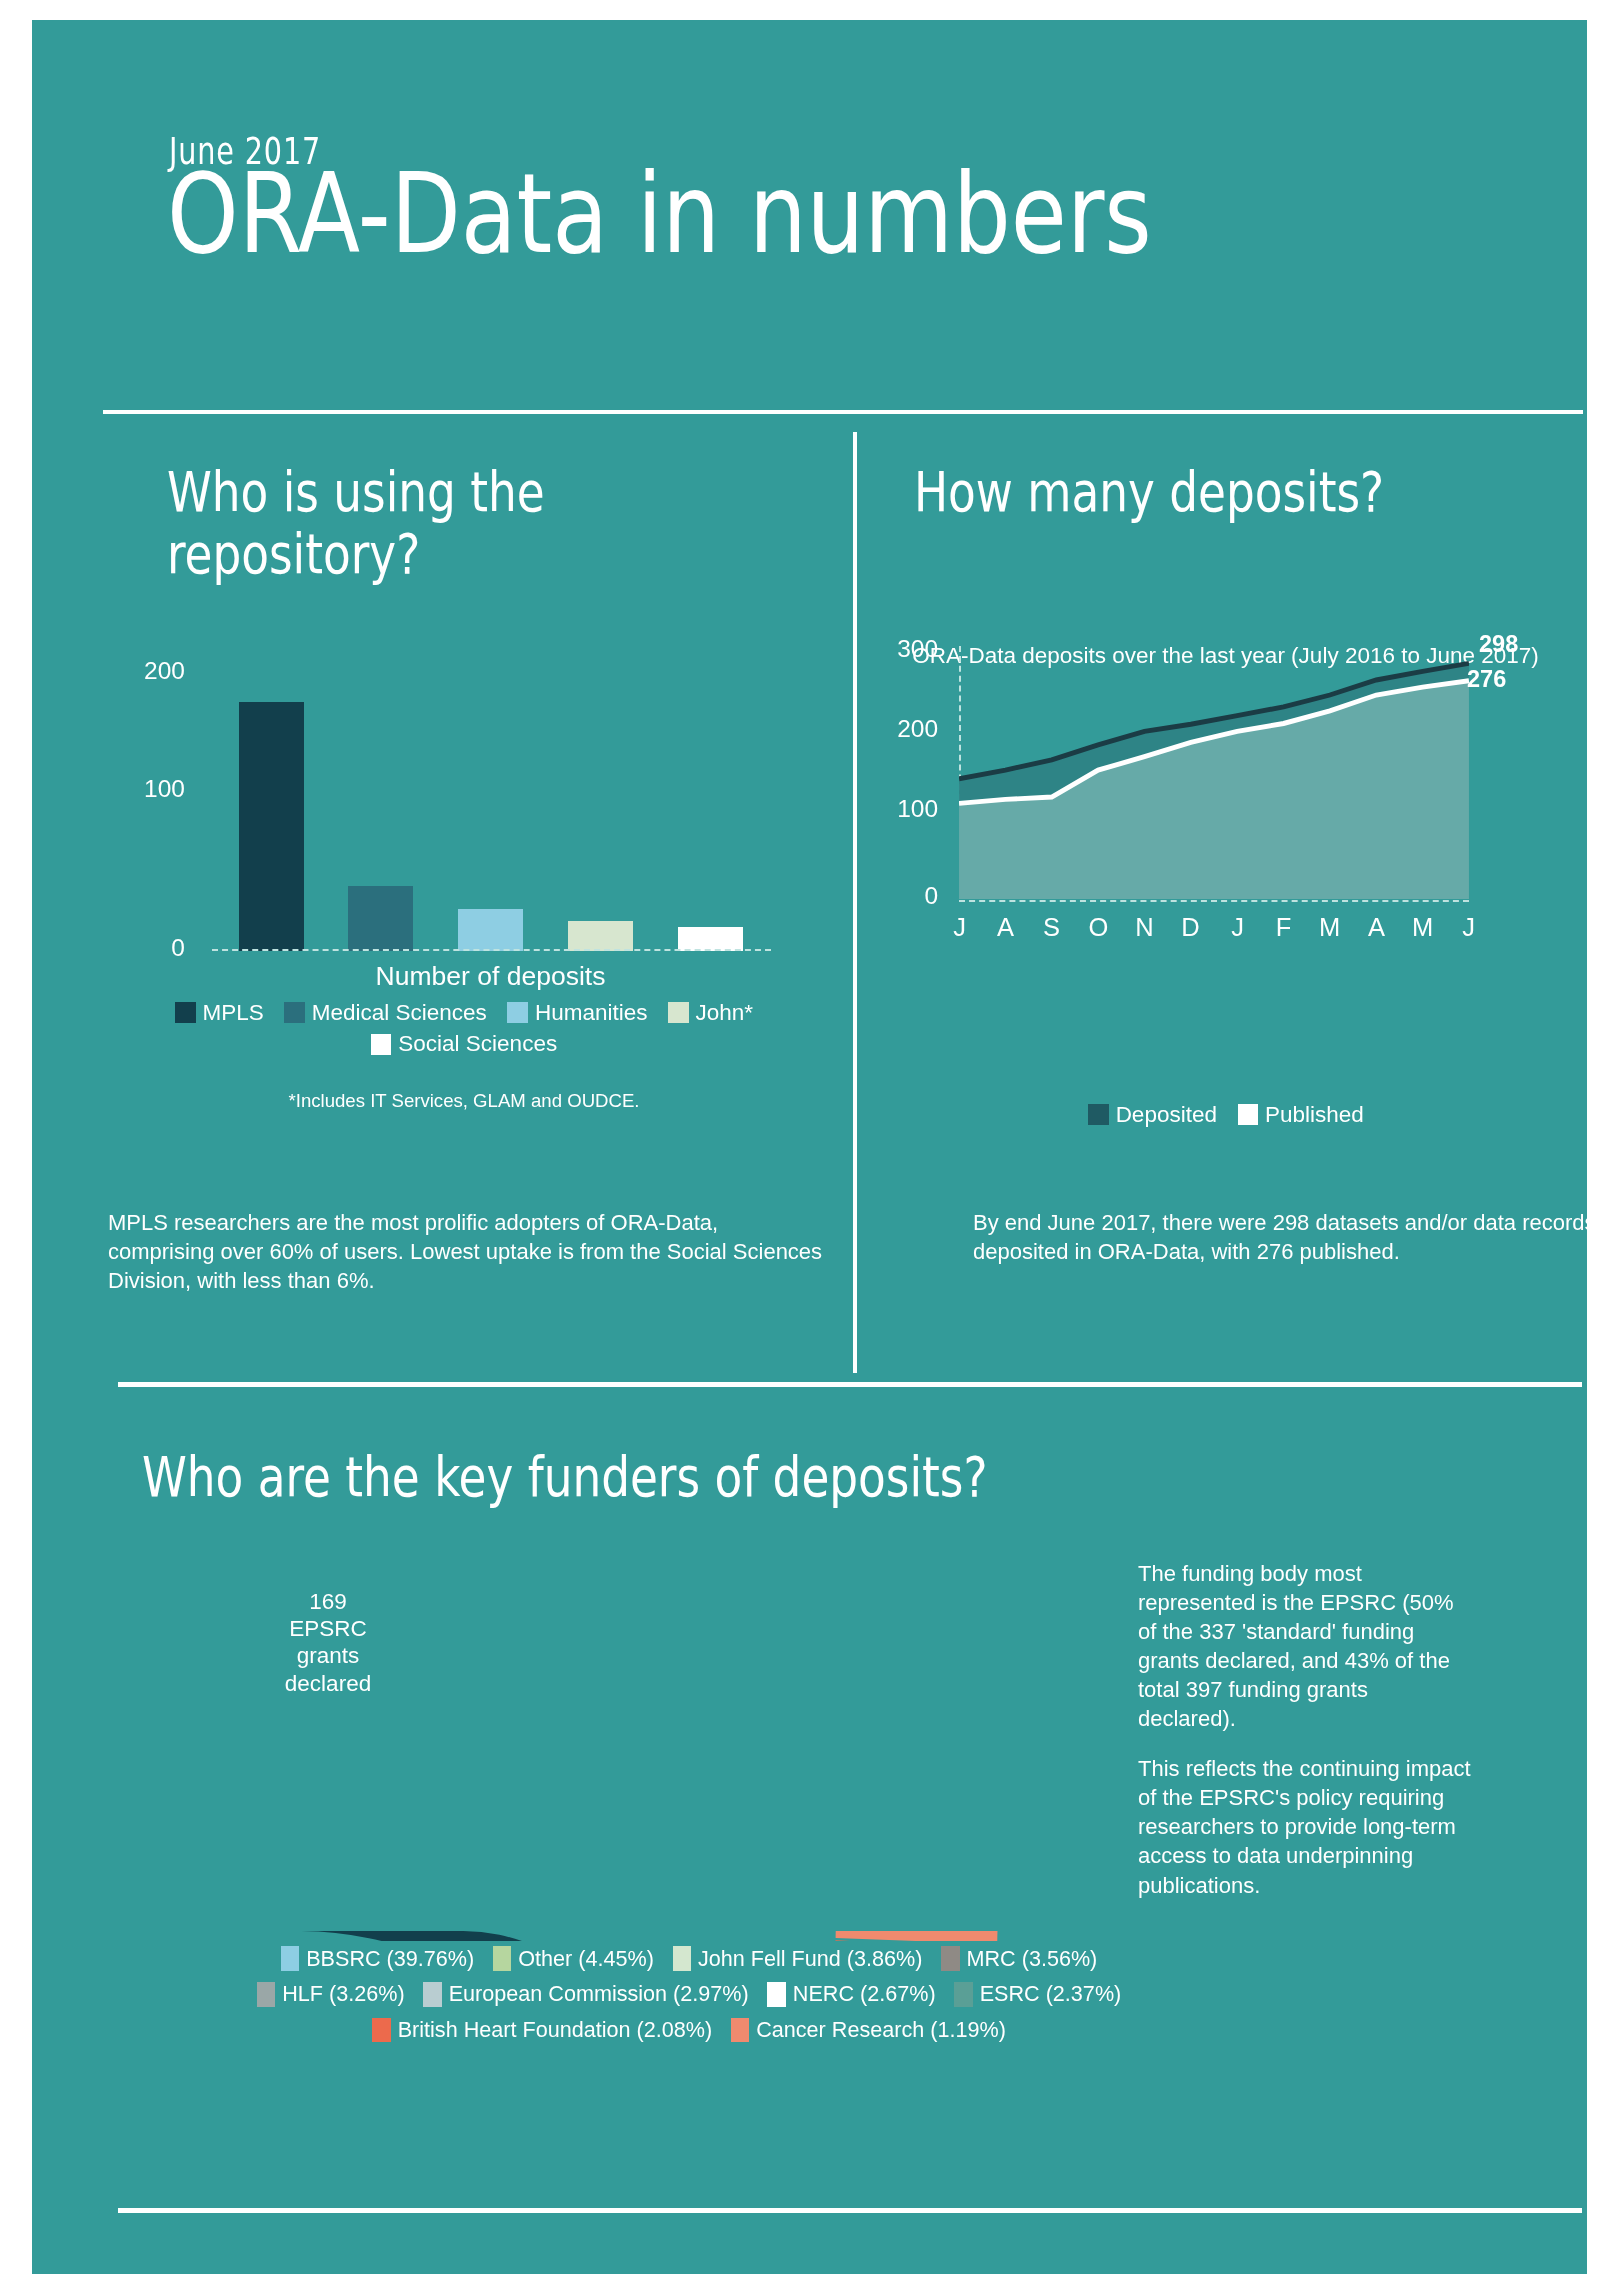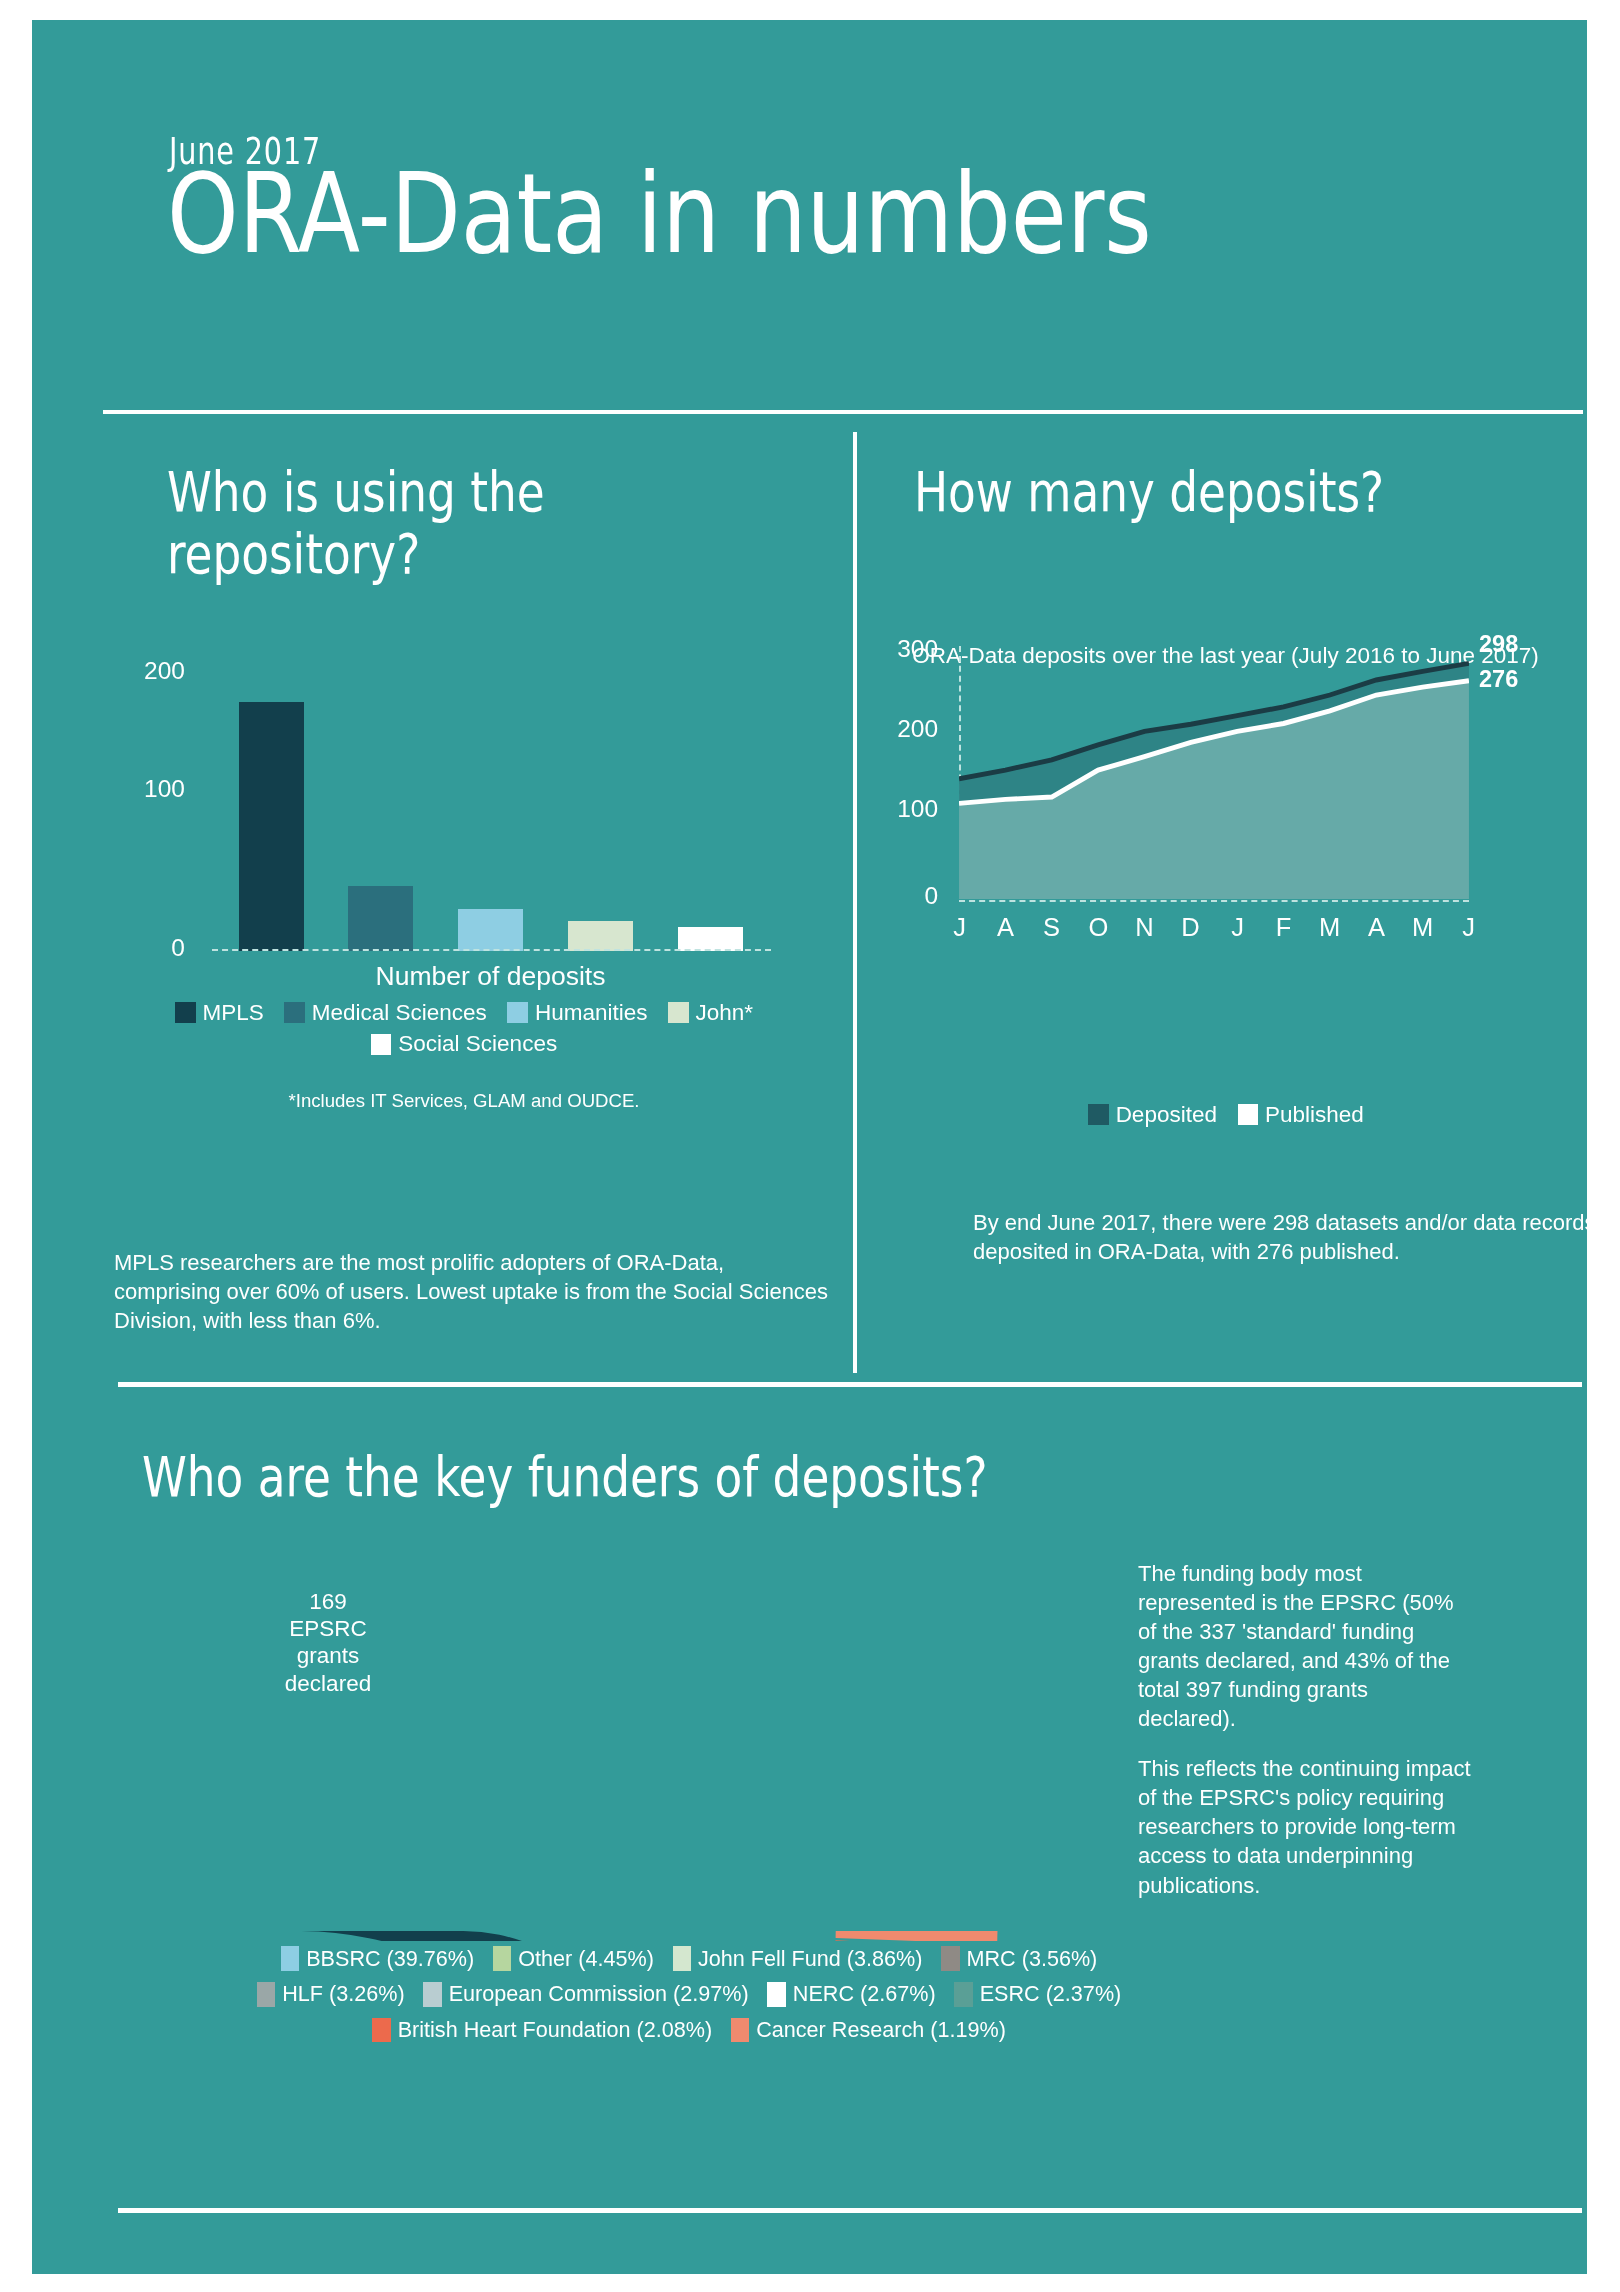--- a/index.html
+++ b/index.html
@@ -123,21 +123,21 @@
   }
   .lg-row { display: flex; justify-content: center; align-items: center; gap: 3px; margin-bottom: 5.9px; flex-wrap: nowrap; }
   .lg-item { display: flex; align-items: center; margin: 0 8.8px; white-space: nowrap; }
   .lg-sw { width: 20.6px; height: 20.6px; margin-right: 6.9px; flex: 0 0 auto; }
   .lg-lb { color: #ffffff; font-size: 22.5px; font-family: "Liberation Sans", sans-serif; }
   #bar-foot {
     position: absolute; left: 94px; top: 1070px; width: 676px;
     text-align: center; color: #ffffff; font-size: 18.6px;
     font-family: "Liberation Sans", sans-serif;
   }
-  #bar-note { left: 82px; top: 1188px; width: 716px; margin-top: 40px; }
+  #bar-note { left: 76px; top: 1188px; width: 716px; }
 
   
   #areachart { position: absolute; left: 851px; top: 617px; width: 686px; height: 461px; }
   #area-title { left: 870px; top: 622px; width: 647px; }
   .ac-ylabel { position: absolute; color:#ffffff; font-size: 24.5px; font-weight: 400; text-align: right; width: 59px; }
   .ac-axis-v { position: absolute; left: 76px; top: 9.8px; width: 0; height: 253px; border-left: 2.9px dashed #bfe3e0; }
   .ac-axis-h { position: absolute; left: 76px; top: 263px; width: 510px; height: 0; border-top: 2.9px dashed #bfe3e0; }
   .ac-svgwrap { position: absolute; left: 76px; top: 9.8px; width: 510px; height: 253px; }
   .ac-endlabel { position: absolute; color: #ffffff; font-size: 23.5px; font-weight: bold; }
   .ac-xtick { position: absolute; color: #ffffff; font-size: 25.5px; text-align: center; width: 35px; }
@@ -226,21 +226,21 @@
       <div class="ac-ylabel" style="left:-3.9px; top:245px;">0</div>
       <div class="ac-axis-v"></div>
       <div class="ac-axis-h"></div>
       <div class="ac-svgwrap" id="ac-svgwrap"><svg width="510" height="253" viewBox="0 0 520 258">
             <polygon points="0,135.45 47.27272727272727,126.58124999999998 94.54545454545455,116.1 141.8181818181818,100.78125 189.0909090909091,87.07500000000002 236.36363636363637,79.81875 283.6363636363636,70.95000000000002 330.90909090909093,62.08124999999998 378.1818181818182,49.98749999999998 425.45454545454544,34.66875000000002 472.72727272727275,25.799999999999983 520,17.737499999999983 520,258 0,258" fill="#2e8486"></polygon>
             <polygon points="0,160.44375000000002 47.27272727272727,156.41250000000002 94.54545454545455,153.99374999999998 141.8181818181818,126.58124999999998 189.0909090909091,112.875 236.36363636363637,98.36249999999998 283.6363636363636,87.07500000000002 330.90909090909093,79.01250000000002 378.1818181818182,66.11249999999998 425.45454545454544,49.98749999999998 472.72727272727275,41.92499999999998 520,35.474999999999994 520,258 0,258" fill="#66aaa8"></polygon>
             <polyline points="0,135.45 47.27272727272727,126.58124999999998 94.54545454545455,116.1 141.8181818181818,100.78125 189.0909090909091,87.07500000000002 236.36363636363637,79.81875 283.6363636363636,70.95000000000002 330.90909090909093,62.08124999999998 378.1818181818182,49.98749999999998 425.45454545454544,34.66875000000002 472.72727272727275,25.799999999999983 520,17.737499999999983" fill="none" stroke="#1b3c45" stroke-width="5"></polyline>
             <polyline points="0,160.44375000000002 47.27272727272727,156.41250000000002 94.54545454545455,153.99374999999998 141.8181818181818,126.58124999999998 189.0909090909091,112.875 236.36363636363637,98.36249999999998 283.6363636363636,87.07500000000002 330.90909090909093,79.01250000000002 378.1818181818182,66.11249999999998 425.45454545454544,49.98749999999998 472.72727272727275,41.92499999999998 520,35.474999999999994" fill="none" stroke="#ffffff" stroke-width="5"></polyline>
           </svg></div>
       <div class="ac-endlabel" style="left:596px; top:-5.9px;">298</div>
-      <div class="ac-endlabel" style="left:596px; top:29px;">276</div>
+      <div class="ac-endlabel" style="left:584px; top:29px;">276</div>
       <div id="ac-xticks">
           <div class="ac-xtick" style="left: 59px; top: 276px;">J</div>
           <div class="ac-xtick" style="left: 105px; top: 276px;">A</div>
           <div class="ac-xtick" style="left: 151px; top: 276px;">S</div>
           <div class="ac-xtick" style="left: 198px; top: 276px;">O</div>
           <div class="ac-xtick" style="left: 244px; top: 276px;">N</div>
           <div class="ac-xtick" style="left: 290px; top: 276px;">D</div>
           <div class="ac-xtick" style="left: 337px; top: 276px;">J</div>
           <div class="ac-xtick" style="left: 383px; top: 276px;">F</div>
           <div class="ac-xtick" style="left: 429px; top: 276px;">M</div>

